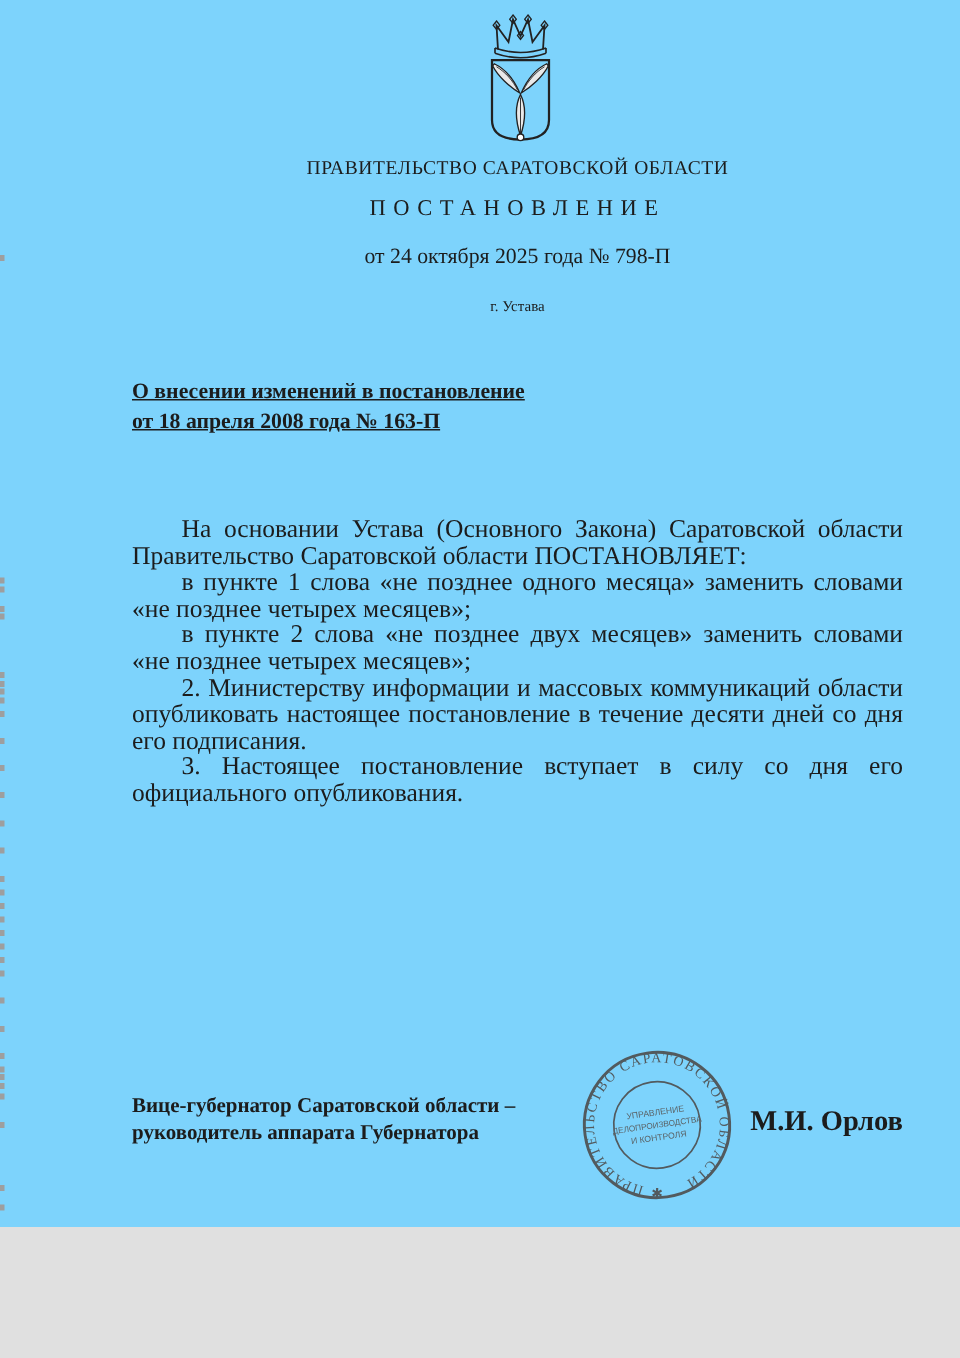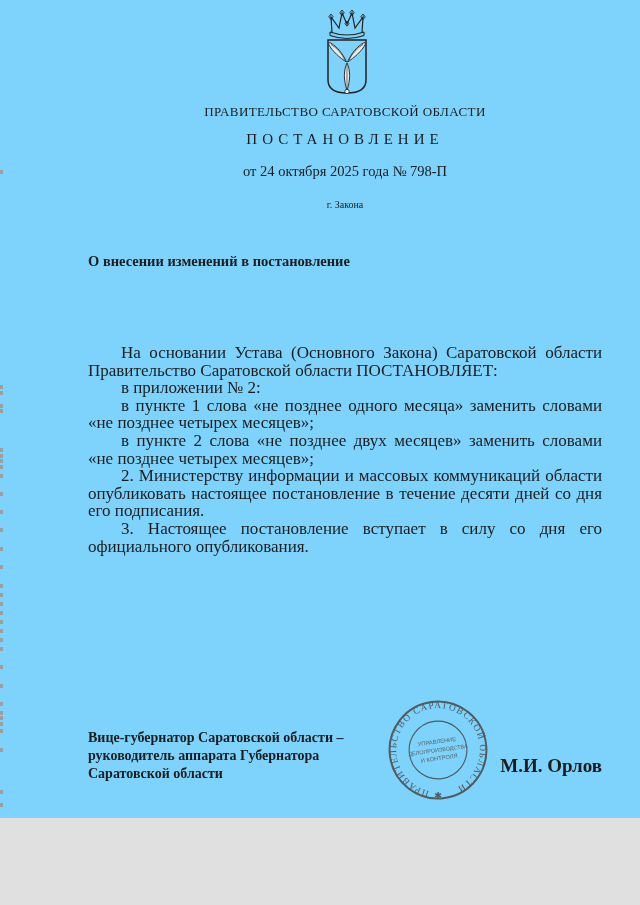--- a/index.html
+++ b/index.html
@@ -12,21 +12,21 @@
   
   .emblem { position:absolute; left:320px; top:7px; width:54px; height:88px; }
   .hdr { position:absolute; left:88px; width:514px; text-align:center; }
   .org-name   { top:104px; font-size:13px; letter-spacing:0.4px; }
   .doc-type   { top:131px; font-size:15px; font-weight:normal; letter-spacing:5px; }
   .date-line  { top:163px; font-size:14.5px; }
   .city       { top:199px; font-size:10px; }
   
   .title {
     position:absolute; left:88px; top:252px; width:420px;
-    font-size:14.5px; font-weight:bold; line-height:19.5px;
+    font-size:14.5px; font-weight:bold; line-height:19.5px;text-decoration:underline;
   }
   
   .body {
     position:absolute; left:88px; top:344px; width:514px;
     font-size:17px; line-height:17.6px; text-align:justify;
   }
   .body p { margin:0; text-indent:33px; }
   
   .signature {
     position:absolute; left:88px; top:729px; width:514px;
@@ -63,40 +63,39 @@
     <path d="M9.5 35.5 C17 39 23 47 26.5 55 C20 51 12 44 8.5 37 Z" fill="#e9e9e9" stroke-width="0.9"></path>
     <path d="M44.5 35.5 C37 39 31 47 27.5 55 C34 51 42 44 45.5 37 Z" fill="#e9e9e9" stroke-width="0.9"></path>
     <path d="M27 56 C30.5 63 30.5 73 27 83.5 C23.5 73 23.5 63 27 56 Z" fill="#e9e9e9" stroke-width="0.9"></path>
     <path d="M11 37.5 C17 41 22 47 25 53 M43 37.5 C37 41 32 47 29 53 M27 58 C27 66 27 74 27 82" stroke-width="0.6"></path>
     <circle cx="27" cy="84.5" r="2.2" stroke-width="0.9" fill="#fff"></circle>
   </svg>
 
   <div class="hdr org-name">ПРАВИТЕЛЬСТВО САРАТОВСКОЙ ОБЛАСТИ</div>
   <div class="hdr doc-type">ПОСТАНОВЛЕНИЕ</div>
   <div class="hdr date-line">от 24 октября 2025 года № 798-П</div>
-  <div class="hdr city">г. Закона</div>
+  <div class="hdr city">г. Устава</div>
 
   <div class="title">
     <div>О внесении изменений в постановление</div>
+    <div>от 18 апреля 2008 года № 163-П</div>
   </div>
 
   <div class="body">
     <p>На основании Устава (Основного Закона) Саратовской области Правительство Саратовской области ПОСТАНОВЛЯЕТ:</p>
-    <p>в приложении № 2:</p>
     <p>в пункте 1 слова «не позднее одного месяца» заменить словами «не позднее четырех месяцев»;</p>
     <p>в пункте 2 слова «не позднее двух месяцев» заменить словами «не позднее четырех месяцев»;</p>
     <p>2. Министерству информации и массовых коммуникаций области опубликовать настоящее постановление в течение десяти дней со дня его подписания.</p>
     <p>3. Настоящее постановление вступает в силу со дня его официального опубликования.</p>
   </div>
 
   <div class="signature">
     <div>
       <div>Вице-губернатор Саратовской области –</div>
       <div>руководитель аппарата Губернатора</div>
-      <div>Саратовской области</div>
     </div>
     <div class="sig-name">М.И. Орлов</div>
   </div>
 
   <svg class="stamp" viewBox="0 0 116 116">
     <g transform="rotate(-8 58 58)" stroke="#4d4d4d" fill="none">
       <circle cx="58" cy="58" r="52" stroke-width="2.1"></circle>
       <circle cx="58" cy="58" r="31" stroke-width="1.2"></circle>
       <path id="ring-path" d="M58 103 A45 45 0 0 1 58 13 A45 45 0 0 1 58 103" stroke="none"></path>
       <text font-size="10" letter-spacing="1.4" fill="#4d4d4d" stroke="none" font-family="Liberation Serif, DejaVu Serif, serif">

